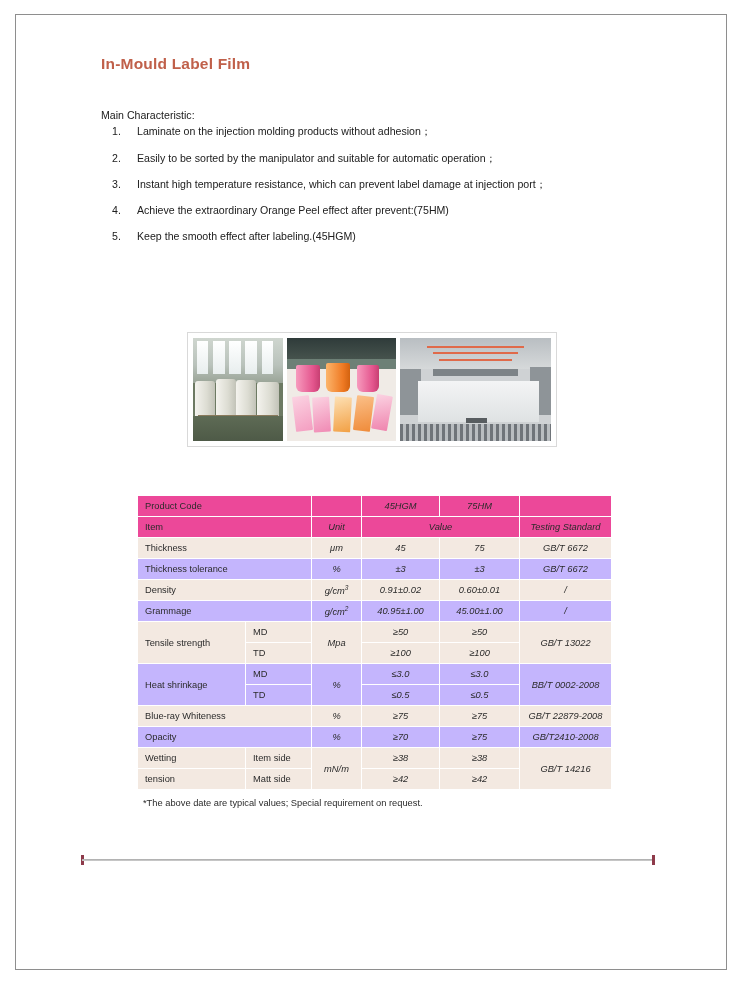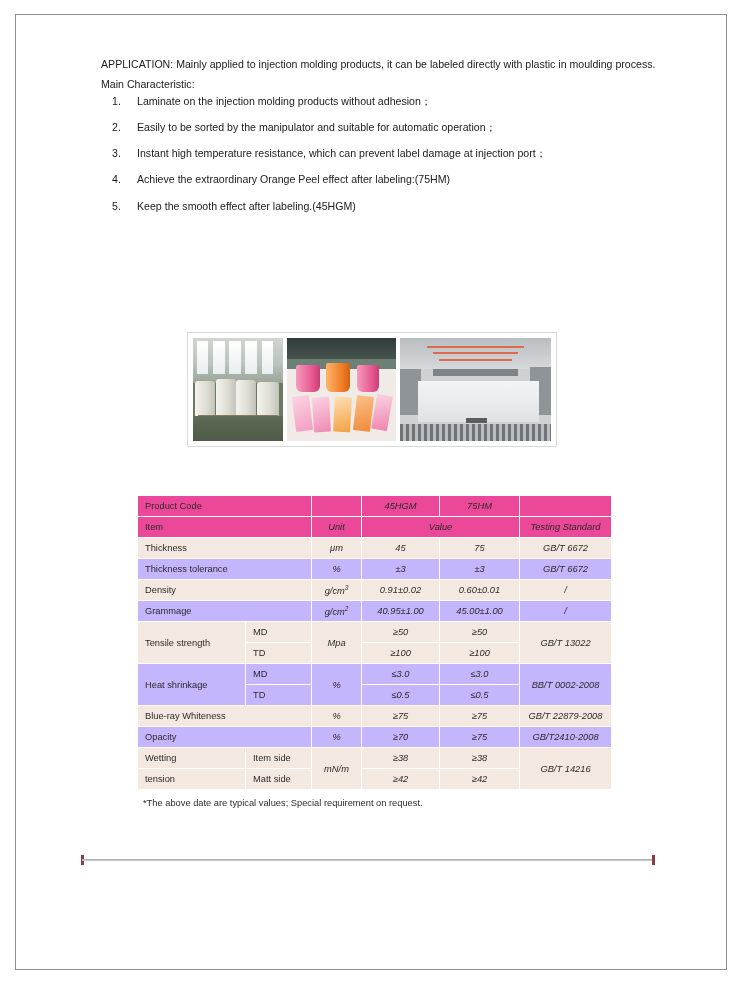--- a/index.html
+++ b/index.html
@@ -213,30 +213,30 @@
 </style>
 </head>
 <body>
 
 <div id="page">
 
   <div id="page-frame"></div>
 
   <div id="content">
 
-
-    <div class="para application">APPLICATION: Mainly applied to injection molding products, it can be labeled directly with plastic in moulding process.</div>
+    <div class="doc-title">In-Mould Label Film</div>
+
 
     <div class="para main-char">Main Characteristic:</div>
 
     <ol class="char-list">
       <li>Laminate on the injection molding products without adhesion；</li>
       <li>Easily to be sorted by the manipulator and suitable for automatic operation；</li>
       <li>Instant high temperature resistance, which can prevent label damage at injection port；</li>
-      <li>Achieve the extraordinary Orange Peel effect after labeling:(75HM)</li>
+      <li>Achieve the extraordinary Orange Peel effect after prevent:(75HM)</li>
       <li>Keep the smooth effect after labeling.(45HGM)</li>
     </ol>
 
     <div class="photo-strip">
 
       <div class="photo photo-1">
         <div class="ph1-bg"></div>
         <div class="ph1-wall"></div>
         <div class="ph1-win" style="left:4%"></div>
         <div class="ph1-win" style="left:22%"></div>

